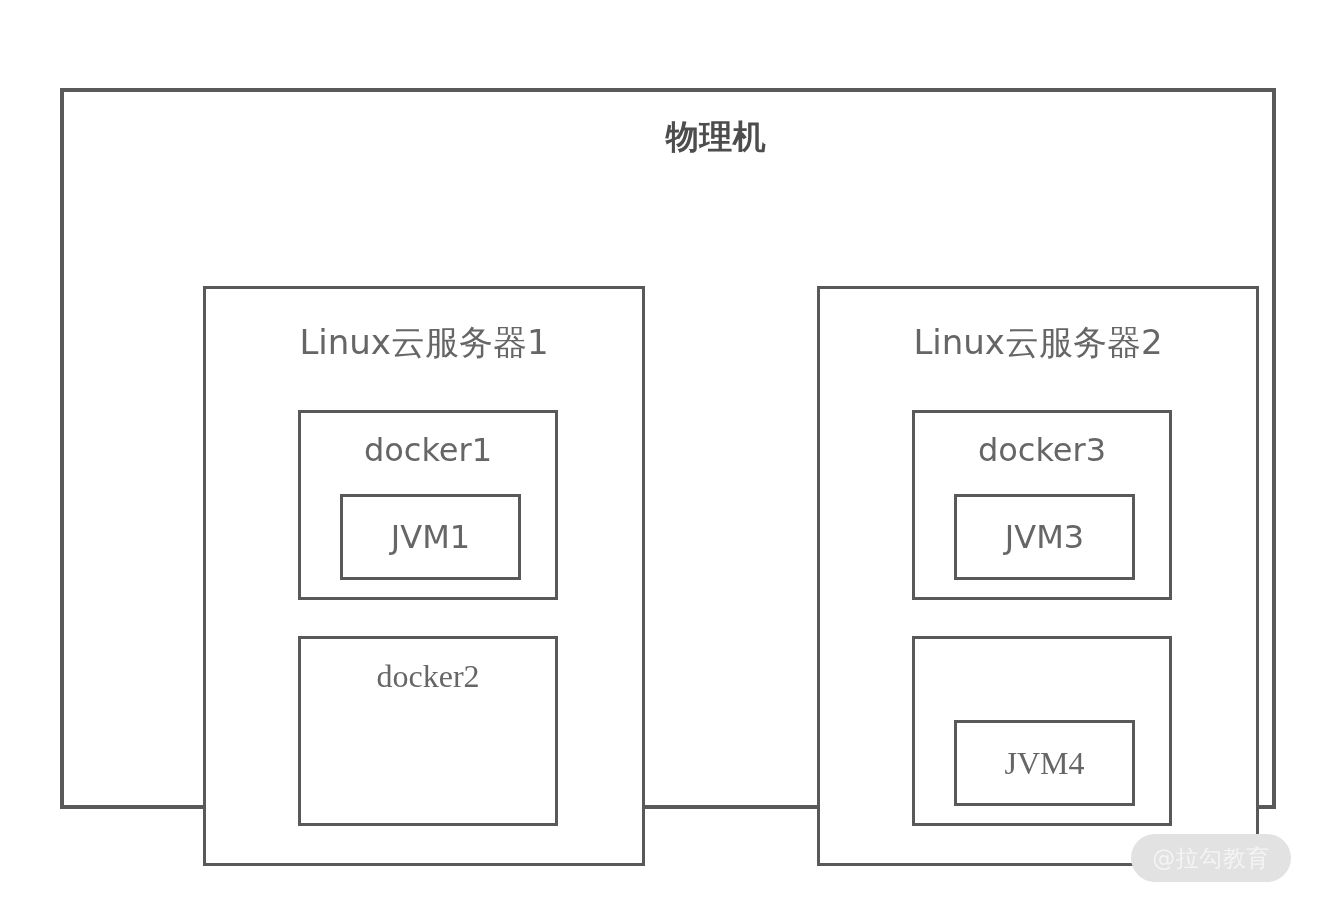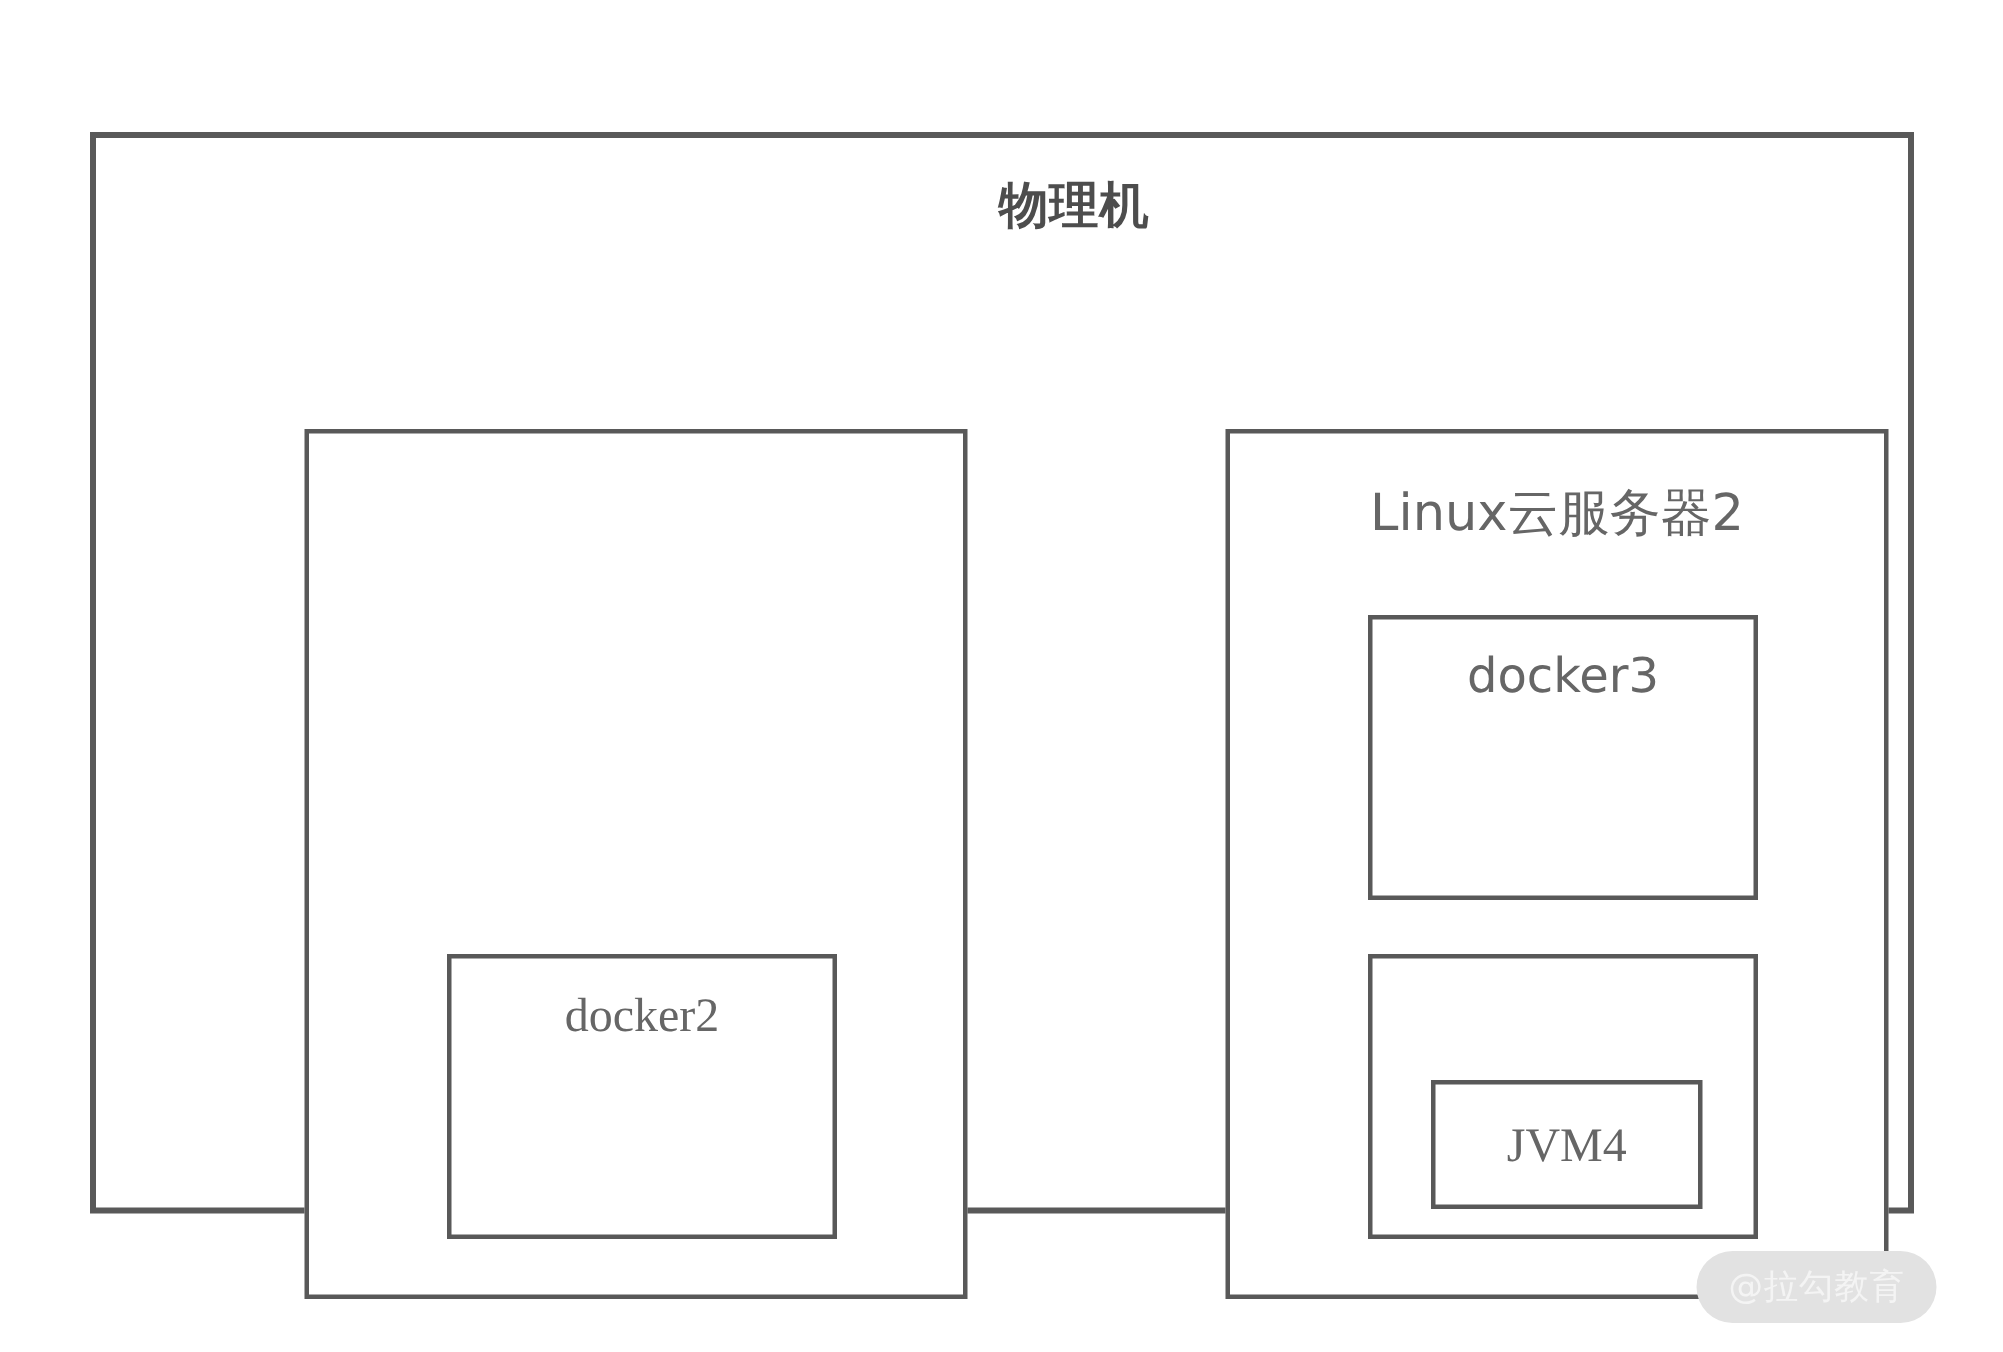--- a/index.html
+++ b/index.html
@@ -148,32 +148,42 @@
 </head>
 <body>
 
 <div id="diagram-canvas">
 
   <div class="box host-box">
 
     <div class="host-title">物理机</div>
 
     <div class="box server-box server-left">
+      <div class="server-title">Linux云服务器1</div>
 
+      <div class="box docker-box docker-slot-1">
+        <div class="docker-title">docker1</div>
+        <div class="box jvm-box">
+          <span class="jvm-title">JVM1</span>
+        </div>
+      </div>
 
       <div class="box docker-box docker-slot-2">
         <div class="docker-title">docker2</div>
       </div>
     </div>
 
     <div class="box server-box server-right">
       <div class="server-title">Linux云服务器2</div>
 
       <div class="box docker-box docker-slot-1">
         <div class="docker-title">docker3</div>
+        <div class="box jvm-box">
+          <span class="jvm-title">JVM3</span>
+        </div>
       </div>
 
       <div class="box docker-box docker-slot-2">
         <div class="box jvm-box">
           <span class="jvm-title">JVM4</span>
         </div>
       </div>
     </div>
 
   </div>

